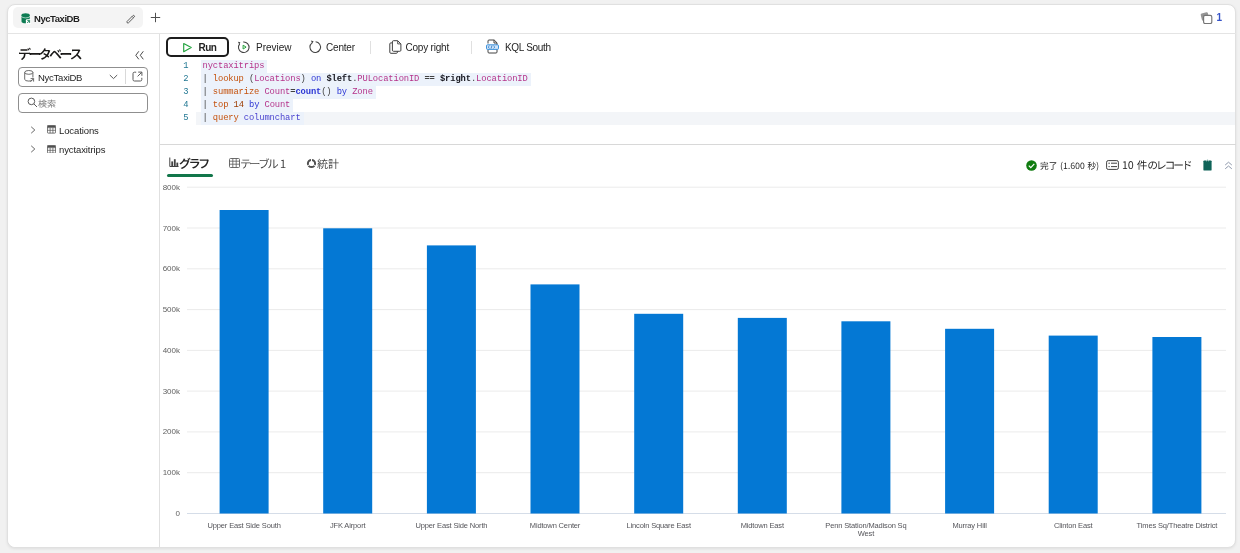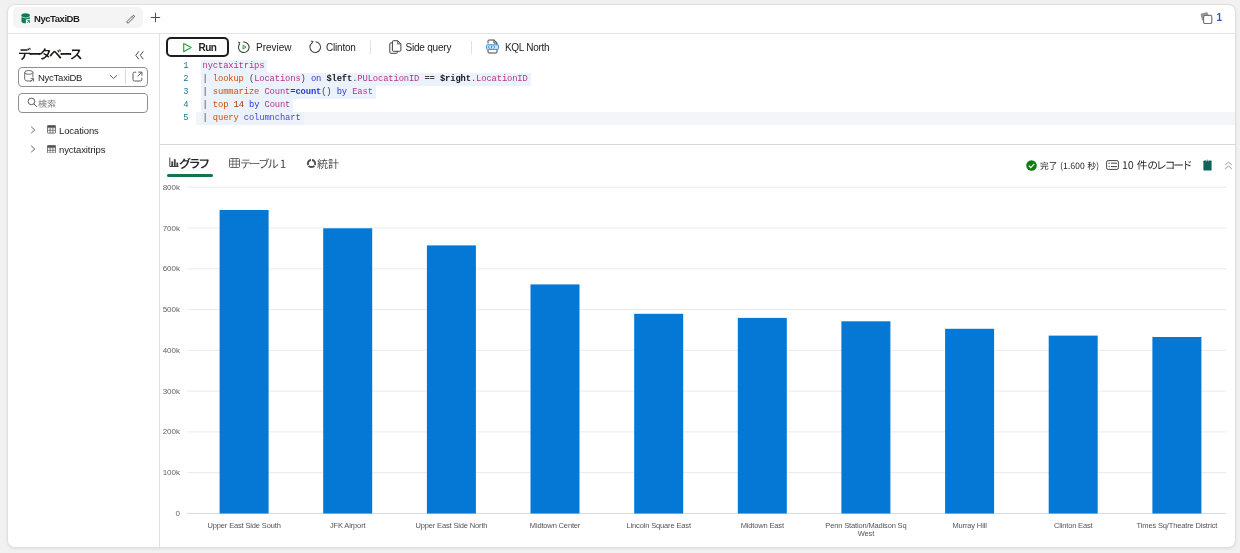--- a/index.html
+++ b/index.html
@@ -43,29 +43,29 @@
 <div id="ddsep"></div>
 <div class="inbox" style="top:93px"></div>
 <svg style="position:absolute;left:37.5px;top:93.5px;overflow:visible" width="20" height="17">
     <path transform="translate(0,13) scale(0.95)" fill="#767676" d="M0.5 -5.9H3.5V-5.3H0.5ZM1.8 -8.0H2.5V0.7H1.8ZM1.8 -5.5 2.3 -5.4Q2.2 -4.8 2.0 -4.2Q1.8 -3.6 1.6 -3.0Q1.4 -2.4 1.2 -1.9Q0.9 -1.4 0.7 -1.0Q0.6 -1.2 0.5 -1.4Q0.4 -1.5 0.3 -1.7Q0.5 -2.0 0.8 -2.4Q1.0 -2.9 1.2 -3.4Q1.4 -3.9 1.6 -4.5Q1.7 -5.0 1.8 -5.5ZM2.5 -4.6Q2.5 -4.5 2.7 -4.3Q2.9 -4.0 3.1 -3.8Q3.3 -3.5 3.4 -3.3Q3.6 -3.0 3.7 -2.9L3.3 -2.4Q3.2 -2.5 3.0 -2.8Q2.9 -3.1 2.7 -3.4Q2.5 -3.7 2.4 -3.9Q2.2 -4.2 2.1 -4.3ZM4.5 -5.7H8.1V-5.1H4.5ZM6.3 -7.3Q6.0 -6.9 5.6 -6.5Q5.2 -6.1 4.7 -5.7Q4.2 -5.4 3.7 -5.1Q3.6 -5.2 3.5 -5.4Q3.4 -5.6 3.3 -5.7Q3.8 -5.9 4.3 -6.3Q4.8 -6.7 5.2 -7.1Q5.6 -7.5 5.9 -8.0H6.6Q6.9 -7.5 7.3 -7.1Q7.8 -6.6 8.3 -6.3Q8.8 -5.9 9.3 -5.7Q9.2 -5.6 9.1 -5.4Q9.0 -5.3 8.9 -5.1Q8.4 -5.4 7.9 -5.7Q7.4 -6.1 7.0 -6.5Q6.6 -6.9 6.3 -7.3ZM4.5 -3.7V-2.4H8.1V-3.7ZM3.8 -4.2H8.7V-1.8H3.8ZM5.9 -5.4H6.6V-2.9Q6.6 -2.3 6.5 -1.8Q6.3 -1.3 6.0 -0.8Q5.7 -0.3 5.1 0.1Q4.5 0.5 3.6 0.8Q3.6 0.7 3.5 0.6Q3.4 0.5 3.3 0.4Q3.3 0.3 3.2 0.3Q4.1 -0.0 4.6 -0.4Q5.2 -0.7 5.5 -1.1Q5.7 -1.6 5.8 -2.0Q5.9 -2.4 5.9 -2.9ZM6.7 -2.2Q6.9 -1.5 7.3 -1.0Q7.7 -0.6 8.2 -0.3Q8.6 -0.0 9.2 0.2Q9.1 0.3 9.0 0.5Q8.9 0.6 8.8 0.8Q8.2 0.6 7.6 0.2Q7.1 -0.1 6.7 -0.7Q6.3 -1.2 6.1 -2.0Z M13.9 -1.9H14.6V0.8H13.9ZM13.9 -8.0H14.6V-5.3H13.9ZM13.5 -5.2 14.2 -4.8Q13.8 -4.4 13.3 -4.1Q12.8 -3.7 12.4 -3.4L11.9 -3.7Q12.2 -3.9 12.5 -4.1Q12.8 -4.4 13.0 -4.7Q13.3 -4.9 13.5 -5.2ZM15.6 -4.5 16.2 -4.2Q15.7 -3.8 15.0 -3.3Q14.4 -2.8 13.8 -2.4Q13.1 -2.0 12.5 -1.7L12.0 -2.0Q12.5 -2.2 12.9 -2.6Q13.4 -2.9 13.9 -3.2Q14.4 -3.6 14.8 -3.9Q15.2 -4.2 15.6 -4.5ZM11.2 -3.7 11.6 -4.1Q12.0 -3.9 12.4 -3.7Q12.8 -3.5 13.1 -3.3Q13.5 -3.0 13.7 -2.8L13.2 -2.4Q13.0 -2.6 12.7 -2.8Q12.3 -3.1 11.9 -3.3Q11.5 -3.5 11.2 -3.7ZM15.5 -3.0 15.9 -3.3Q16.4 -3.1 16.8 -2.8Q17.3 -2.5 17.7 -2.2Q18.1 -1.9 18.4 -1.6L17.9 -1.2Q17.6 -1.4 17.2 -1.7Q16.8 -2.1 16.4 -2.4Q15.9 -2.7 15.5 -3.0ZM15.5 -0.9 16.0 -1.3Q16.5 -1.1 16.9 -0.8Q17.4 -0.6 17.8 -0.3Q18.2 -0.0 18.4 0.2L17.9 0.6Q17.6 0.4 17.2 0.1Q16.8 -0.2 16.4 -0.4Q15.9 -0.7 15.5 -0.9ZM10.1 -2.2Q10.8 -2.2 11.6 -2.2Q12.5 -2.2 13.4 -2.2Q14.4 -2.2 15.4 -2.2Q16.4 -2.2 17.4 -2.2L17.4 -1.7Q16.1 -1.6 14.8 -1.6Q13.4 -1.6 12.2 -1.5Q11.1 -1.5 10.2 -1.5ZM12.3 -1.3 12.9 -1.1Q12.6 -0.7 12.2 -0.4Q11.8 -0.1 11.3 0.2Q10.9 0.5 10.5 0.7Q10.4 0.6 10.3 0.5Q10.2 0.4 10.1 0.3Q10.0 0.2 9.9 0.2Q10.6 -0.1 11.2 -0.5Q11.8 -0.9 12.3 -1.3ZM10.2 -7.1H18.3V-6.5H10.2ZM10.2 -5.6H18.3V-3.8H17.6V-5.0H10.9V-3.8H10.2Z"></path>
   </svg>
 <div class="treelbl" style="left:59px;top:124.5px">Locations</div>
 <div class="treelbl" style="left:59px;top:144px">nyctaxitrips</div>
 <div id="runbtn"></div>
 <div class="tbtxt" style="left:198.5px;font-weight:700;font-size:10px;letter-spacing:-0.55px">Run</div>
 <div class="tbtxt" style="left:256px">Preview</div>
-<div class="tbtxt" style="left:326px;letter-spacing:-0.2px">Clinton</div>
+<div class="tbtxt" style="left:326px;letter-spacing:-0.2px">Center</div>
 <div class="sep" style="left:369.5px"></div>
-<div class="tbtxt" style="left:405.5px;letter-spacing:-0.21px">Side query</div>
+<div class="tbtxt" style="left:405.5px;letter-spacing:-0.21px">Copy right</div>
 <div class="sep" style="left:470.5px"></div>
-<div class="tbtxt" style="left:505px;letter-spacing:-0.3px">KQL North</div>
+<div class="tbtxt" style="left:505px;letter-spacing:-0.3px">KQL South</div>
 <div id="l5band"></div>
 <div class="cl" style="top:60px"><span class="ln">1</span><span class="hl"><span class="n">nyctaxitrips</span></span></div>
 <div class="cl" style="top:73px"><span class="ln">2</span><span class="hl"><span class="p">|&nbsp;</span><span class="o">lookup</span><span class="p">&nbsp;(</span><span class="n">Locations</span><span class="p">)&nbsp;</span><span class="k">on</span><span class="p">&nbsp;</span><span class="v">$left</span><span class="p">.</span><span class="n">PULocationID</span><span class="p">&nbsp;</span><span class="e">==</span><span class="p">&nbsp;</span><span class="v">$right</span><span class="p">.</span><span class="n">LocationID</span></span></div>
-<div class="cl" style="top:86px"><span class="ln">3</span><span class="hl"><span class="p">|&nbsp;</span><span class="o">summarize</span><span class="p">&nbsp;</span><span class="n">Count</span><span class="e">=</span><span class="f">count</span><span class="p">()&nbsp;</span><span class="k">by</span><span class="p">&nbsp;</span><span class="n">East</span></span></div>
+<div class="cl" style="top:86px"><span class="ln">3</span><span class="hl"><span class="p">|&nbsp;</span><span class="o">summarize</span><span class="p">&nbsp;</span><span class="n">Count</span><span class="e">=</span><span class="f">count</span><span class="p">()&nbsp;</span><span class="k">by</span><span class="p">&nbsp;</span><span class="n">Zone</span></span></div>
 <div class="cl" style="top:99px"><span class="ln">4</span><span class="hl"><span class="p">|&nbsp;</span><span class="o">top</span><span class="p">&nbsp;</span><span class="d">14</span><span class="p">&nbsp;</span><span class="k">by</span><span class="p">&nbsp;</span><span class="n">Count</span></span></div>
 <div class="cl" style="top:112px"><span class="ln">5</span><span class="hl"><span class="p">|&nbsp;</span><span class="o">query</span><span class="p">&nbsp;</span><span class="r">columnchart</span></span></div>
 
 <div id="divider"></div>
 <svg style="position:absolute;left:179.4px;top:154.5px;overflow:visible" width="31" height="17">
     <path transform="translate(0,13) scale(1.0)" fill="#242424" d="M9.3 -9.8Q9.5 -9.6 9.6 -9.3Q9.8 -9.0 10.0 -8.7Q10.1 -8.4 10.3 -8.1L9.4 -7.7Q9.2 -8.1 8.9 -8.6Q8.7 -9.1 8.4 -9.4ZM10.7 -10.3Q10.9 -10.1 11.0 -9.8Q11.2 -9.5 11.4 -9.2Q11.6 -8.9 11.7 -8.7L10.8 -8.3Q10.6 -8.7 10.3 -9.1Q10.1 -9.6 9.8 -9.9ZM10.3 -7.2Q10.2 -7.0 10.1 -6.8Q10.0 -6.6 9.9 -6.4Q9.8 -5.8 9.5 -5.2Q9.2 -4.5 8.8 -3.7Q8.4 -3.0 7.8 -2.4Q7.0 -1.3 5.8 -0.5Q4.7 0.3 3.0 1.0L1.7 -0.1Q2.9 -0.5 3.8 -1.0Q4.7 -1.4 5.4 -2.0Q6.0 -2.5 6.6 -3.1Q7.0 -3.6 7.4 -4.2Q7.7 -4.8 8.0 -5.4Q8.2 -6.1 8.3 -6.5H4.2L4.7 -7.7Q4.8 -7.7 5.2 -7.7Q5.6 -7.7 6.0 -7.7Q6.5 -7.7 7.0 -7.7Q7.4 -7.7 7.8 -7.7Q8.1 -7.7 8.2 -7.7Q8.5 -7.7 8.8 -7.8Q9.0 -7.8 9.2 -7.9ZM6.4 -9.1Q6.2 -8.8 6.0 -8.4Q5.8 -8.1 5.7 -7.9Q5.3 -7.2 4.7 -6.4Q4.1 -5.7 3.4 -4.9Q2.6 -4.2 1.7 -3.6L0.5 -4.5Q1.3 -5.0 1.9 -5.5Q2.5 -6.0 3.0 -6.5Q3.4 -7.1 3.8 -7.5Q4.1 -8.0 4.3 -8.4Q4.4 -8.6 4.6 -9.0Q4.7 -9.3 4.8 -9.6Z M12.3 -9.1Q12.6 -9.1 12.9 -9.1Q13.2 -9.1 13.5 -9.1Q13.7 -9.1 14.2 -9.1Q14.7 -9.1 15.3 -9.1Q15.8 -9.1 16.4 -9.1Q17.0 -9.1 17.5 -9.1Q17.9 -9.1 18.1 -9.1Q18.4 -9.1 18.8 -9.1Q19.1 -9.1 19.4 -9.1V-7.7Q19.2 -7.8 18.8 -7.8Q18.5 -7.8 18.1 -7.8Q17.9 -7.8 17.5 -7.8Q17.0 -7.8 16.4 -7.8Q15.8 -7.8 15.2 -7.8Q14.7 -7.8 14.2 -7.8Q13.7 -7.8 13.5 -7.8Q13.2 -7.8 12.9 -7.8Q12.6 -7.8 12.3 -7.7ZM20.4 -5.7Q20.3 -5.6 20.2 -5.5Q20.2 -5.4 20.2 -5.3Q19.9 -4.4 19.5 -3.5Q19.1 -2.7 18.4 -1.9Q17.5 -0.9 16.4 -0.3Q15.2 0.3 14.1 0.6L13.0 -0.6Q14.4 -0.9 15.4 -1.4Q16.5 -2.0 17.2 -2.7Q17.7 -3.2 18.0 -3.8Q18.3 -4.4 18.5 -4.9Q18.4 -4.9 18.0 -4.9Q17.7 -4.9 17.2 -4.9Q16.7 -4.9 16.2 -4.9Q15.7 -4.9 15.1 -4.9Q14.5 -4.9 14.0 -4.9Q13.5 -4.9 13.1 -4.9Q12.8 -4.9 12.5 -4.9Q12.3 -4.9 11.9 -4.9Q11.6 -4.9 11.2 -4.9V-6.3Q11.6 -6.3 11.9 -6.2Q12.3 -6.2 12.5 -6.2Q12.7 -6.2 13.1 -6.2Q13.4 -6.2 13.9 -6.2Q14.4 -6.2 15.0 -6.2Q15.6 -6.2 16.1 -6.2Q16.7 -6.2 17.2 -6.2Q17.7 -6.2 18.1 -6.2Q18.4 -6.2 18.6 -6.2Q18.9 -6.2 19.1 -6.2Q19.3 -6.3 19.4 -6.3Z M29.8 -8.0Q29.7 -7.8 29.6 -7.6Q29.6 -7.4 29.5 -7.2Q29.4 -6.8 29.3 -6.2Q29.1 -5.7 28.9 -5.1Q28.7 -4.5 28.4 -3.9Q28.1 -3.3 27.7 -2.8Q27.2 -2.1 26.5 -1.5Q25.8 -0.9 24.9 -0.4Q24.0 0.1 22.9 0.5L21.8 -0.8Q23.0 -1.1 23.8 -1.5Q24.7 -2.0 25.3 -2.5Q26.0 -3.0 26.5 -3.7Q26.9 -4.2 27.2 -4.8Q27.5 -5.4 27.7 -6.0Q27.8 -6.7 27.9 -7.2Q27.7 -7.2 27.3 -7.2Q26.9 -7.2 26.3 -7.2Q25.7 -7.2 25.1 -7.2Q24.5 -7.2 23.9 -7.2Q23.3 -7.2 22.8 -7.2Q22.4 -7.2 22.2 -7.2Q21.8 -7.2 21.4 -7.2Q21.1 -7.2 20.8 -7.2V-8.7Q21.0 -8.7 21.2 -8.6Q21.5 -8.6 21.7 -8.6Q22.0 -8.6 22.2 -8.6Q22.4 -8.6 22.7 -8.6Q23.1 -8.6 23.6 -8.6Q24.0 -8.6 24.6 -8.6Q25.1 -8.6 25.6 -8.6Q26.1 -8.6 26.6 -8.6Q27.1 -8.6 27.4 -8.6Q27.7 -8.6 27.9 -8.6Q28.0 -8.6 28.3 -8.6Q28.5 -8.6 28.7 -8.7Z"></path>
   </svg>
 <svg style="position:absolute;left:240.1px;top:154.5px;overflow:visible" width="48" height="17">
     <path transform="translate(0,13) scale(0.949)" fill="#424242" d="M2.6 -8.9Q2.8 -8.9 3.1 -8.8Q3.4 -8.8 3.7 -8.8Q3.9 -8.8 4.4 -8.8Q4.9 -8.8 5.5 -8.8Q6.1 -8.8 6.7 -8.8Q7.3 -8.8 7.8 -8.8Q8.3 -8.8 8.5 -8.8Q8.8 -8.8 9.1 -8.8Q9.4 -8.8 9.6 -8.9V-7.9Q9.4 -7.9 9.1 -7.9Q8.8 -7.9 8.5 -7.9Q8.3 -7.9 7.8 -7.9Q7.4 -7.9 6.7 -7.9Q6.1 -7.9 5.5 -7.9Q4.9 -7.9 4.4 -7.9Q3.9 -7.9 3.7 -7.9Q3.4 -7.9 3.1 -7.9Q2.8 -7.9 2.6 -7.9ZM1.1 -5.9Q1.4 -5.8 1.7 -5.8Q1.9 -5.8 2.2 -5.8Q2.3 -5.8 2.8 -5.8Q3.3 -5.8 3.9 -5.8Q4.6 -5.8 5.4 -5.8Q6.1 -5.8 6.9 -5.8Q7.7 -5.8 8.3 -5.8Q9.0 -5.8 9.5 -5.8Q9.9 -5.8 10.0 -5.8Q10.2 -5.8 10.5 -5.8Q10.8 -5.8 11.0 -5.9V-4.9Q10.8 -4.9 10.5 -4.9Q10.3 -4.9 10.0 -4.9Q9.9 -4.9 9.5 -4.9Q9.0 -4.9 8.3 -4.9Q7.7 -4.9 6.9 -4.9Q6.1 -4.9 5.4 -4.9Q4.6 -4.9 3.9 -4.9Q3.3 -4.9 2.8 -4.9Q2.3 -4.9 2.2 -4.9Q1.9 -4.9 1.7 -4.9Q1.4 -4.9 1.1 -4.9ZM6.8 -5.4Q6.8 -4.3 6.6 -3.3Q6.5 -2.4 6.1 -1.6Q5.9 -1.2 5.5 -0.8Q5.1 -0.4 4.7 -0.1Q4.2 0.3 3.7 0.6L2.8 -0.1Q3.5 -0.4 4.1 -0.9Q4.7 -1.4 5.1 -1.9Q5.5 -2.6 5.7 -3.5Q5.8 -4.4 5.8 -5.4Z M10.8 -5.2Q11.0 -5.2 11.3 -5.2Q11.5 -5.2 11.8 -5.1Q12.2 -5.1 12.5 -5.1Q12.7 -5.1 13.1 -5.1Q13.5 -5.1 14.0 -5.1Q14.6 -5.1 15.2 -5.1Q15.8 -5.1 16.4 -5.1Q17.0 -5.1 17.5 -5.1Q18.1 -5.1 18.5 -5.1Q18.9 -5.1 19.1 -5.1Q19.5 -5.1 19.8 -5.2Q20.2 -5.2 20.4 -5.2V-4.0Q20.2 -4.0 19.8 -4.1Q19.5 -4.1 19.1 -4.1Q18.9 -4.1 18.5 -4.1Q18.1 -4.1 17.5 -4.1Q17.0 -4.1 16.4 -4.1Q15.8 -4.1 15.2 -4.1Q14.6 -4.1 14.0 -4.1Q13.5 -4.1 13.1 -4.1Q12.7 -4.1 12.5 -4.1Q12.0 -4.1 11.6 -4.1Q11.1 -4.0 10.8 -4.0Z M28.3 -10.0Q28.4 -9.8 28.6 -9.5Q28.8 -9.2 28.9 -8.9Q29.1 -8.6 29.2 -8.4L28.6 -8.1Q28.4 -8.3 28.3 -8.6Q28.1 -8.9 27.9 -9.2Q27.8 -9.5 27.6 -9.7ZM29.8 -10.3Q30.0 -10.1 30.1 -9.8Q30.3 -9.5 30.5 -9.2Q30.7 -8.9 30.8 -8.7L30.1 -8.4Q29.9 -8.8 29.7 -9.2Q29.4 -9.7 29.2 -10.0ZM29.3 -7.8Q29.3 -7.7 29.2 -7.5Q29.2 -7.4 29.2 -7.2Q29.1 -6.7 28.9 -6.2Q28.8 -5.6 28.5 -5.0Q28.3 -4.4 28.0 -3.8Q27.7 -3.2 27.4 -2.8Q26.8 -2.1 26.2 -1.5Q25.5 -0.9 24.6 -0.4Q23.8 0.1 22.7 0.4L21.8 -0.5Q23.0 -0.8 23.9 -1.2Q24.7 -1.6 25.4 -2.2Q26.0 -2.7 26.5 -3.4Q26.9 -3.9 27.3 -4.6Q27.6 -5.3 27.8 -6.0Q28.0 -6.7 28.1 -7.3Q27.9 -7.3 27.4 -7.3Q27.0 -7.3 26.3 -7.3Q25.7 -7.3 25.0 -7.3Q24.3 -7.3 23.7 -7.3Q23.1 -7.3 22.6 -7.3Q22.1 -7.3 22.0 -7.3Q21.6 -7.3 21.3 -7.3Q21.0 -7.3 20.8 -7.2V-8.3Q20.9 -8.3 21.1 -8.3Q21.3 -8.2 21.5 -8.2Q21.8 -8.2 22.0 -8.2Q22.1 -8.2 22.5 -8.2Q22.8 -8.2 23.4 -8.2Q23.9 -8.2 24.4 -8.2Q25.0 -8.2 25.6 -8.2Q26.2 -8.2 26.7 -8.2Q27.2 -8.2 27.5 -8.2Q27.9 -8.2 28.0 -8.2Q28.1 -8.2 28.3 -8.2Q28.5 -8.2 28.6 -8.3Z M35.1 -0.3Q35.1 -0.4 35.1 -0.6Q35.2 -0.7 35.2 -0.9Q35.2 -1.0 35.2 -1.5Q35.2 -1.9 35.2 -2.5Q35.2 -3.1 35.2 -3.7Q35.2 -4.4 35.2 -5.1Q35.2 -5.8 35.2 -6.5Q35.2 -7.1 35.2 -7.5Q35.2 -8.0 35.2 -8.1Q35.2 -8.5 35.1 -8.7Q35.1 -8.9 35.1 -9.0H36.2Q36.2 -8.9 36.2 -8.7Q36.2 -8.5 36.2 -8.1Q36.2 -7.9 36.2 -7.5Q36.2 -7.1 36.2 -6.5Q36.2 -5.9 36.2 -5.2Q36.2 -4.5 36.2 -3.8Q36.2 -3.2 36.2 -2.6Q36.2 -2.0 36.2 -1.6Q36.2 -1.3 36.2 -1.2Q36.7 -1.4 37.4 -1.9Q38.0 -2.3 38.6 -2.9Q39.2 -3.5 39.7 -4.1L40.2 -3.3Q39.7 -2.6 39.0 -2.0Q38.3 -1.4 37.6 -0.9Q36.8 -0.3 36.1 0.0Q36.0 0.1 35.9 0.2Q35.8 0.2 35.7 0.3ZM29.6 -0.3Q30.3 -0.9 30.9 -1.6Q31.4 -2.4 31.7 -3.3Q31.8 -3.7 31.9 -4.3Q32.0 -4.9 32.0 -5.6Q32.0 -6.3 32.0 -6.9Q32.0 -7.6 32.0 -8.1Q32.0 -8.4 32.0 -8.6Q32.0 -8.8 32.0 -9.0H33.1Q33.1 -8.9 33.0 -8.8Q33.0 -8.6 33.0 -8.4Q33.0 -8.3 33.0 -8.1Q33.0 -7.6 33.0 -6.9Q33.0 -6.2 32.9 -5.5Q32.9 -4.8 32.8 -4.1Q32.8 -3.4 32.6 -3.0Q32.4 -2.0 31.8 -1.2Q31.3 -0.3 30.5 0.3Z M43.1 0.0V-0.9H45.0V-7.5H43.5V-8.2Q44.0 -8.3 44.5 -8.4Q44.9 -8.6 45.3 -8.8H46.1V-0.9H47.9V0.0Z"></path>
   </svg>

